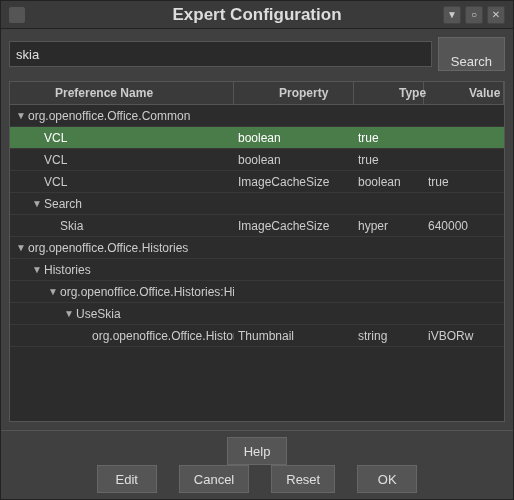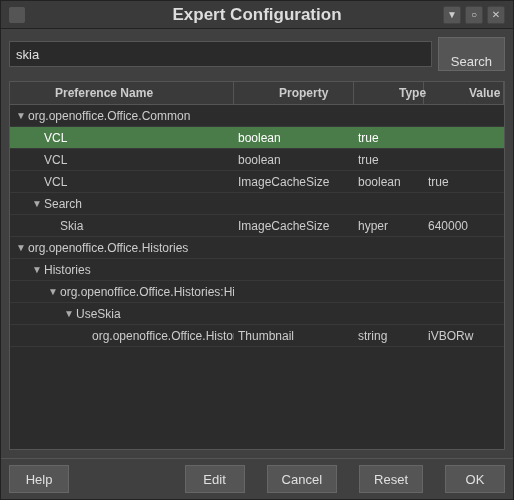--- a/index.html
+++ b/index.html
@@ -166,20 +166,21 @@
       color: #aaa;
       font-size: 10px;
     }
     .footer {
       display: flex;
       justify-content: space-between;
       align-items: center;
       padding: 6px 8px;
       border-top: 1px solid #555;
       flex-shrink: 0;
+      flex-direction: column;
     }
     .footer-btn {
       height: 28px;
       min-width: 60px;
       padding: 0 14px;
       background: #555;
       border: 1px solid #666;
       color: #e0e0e0;
       font-size: 13px;
       cursor: pointer;

